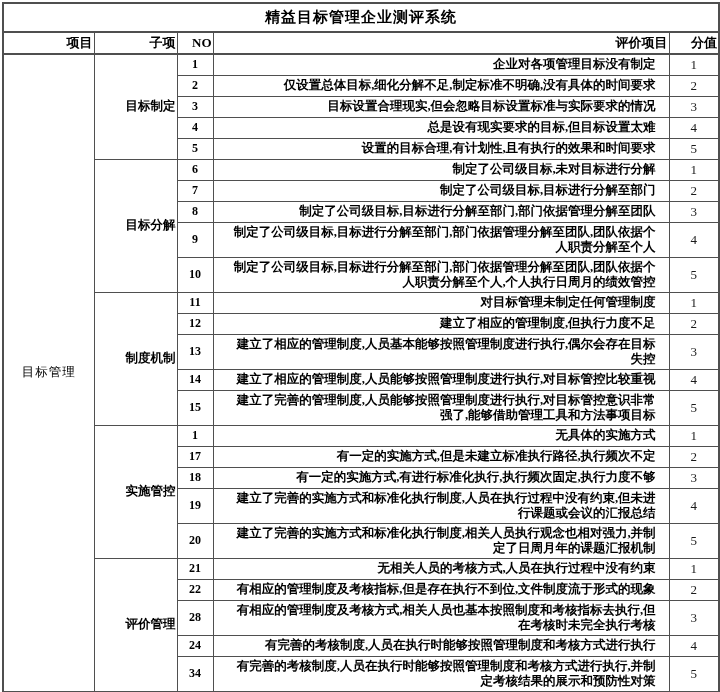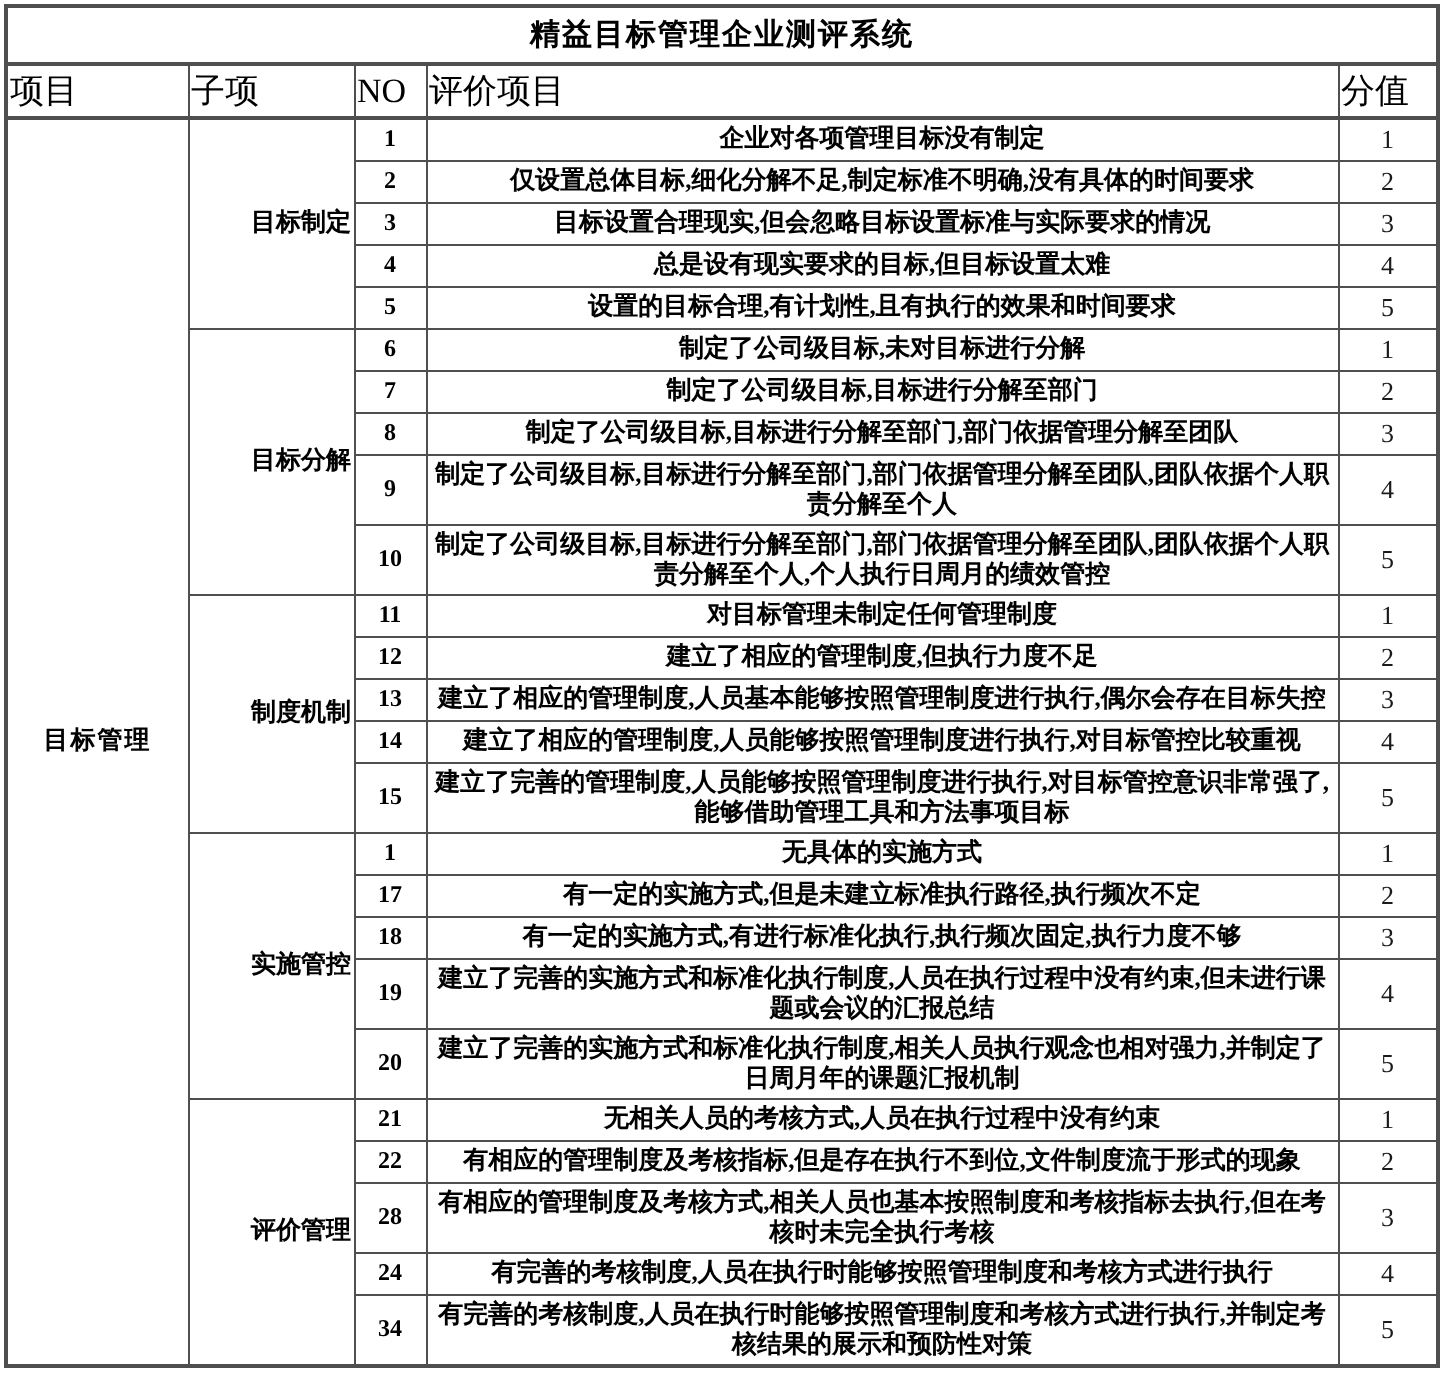--- a/index.html
+++ b/index.html
@@ -24,48 +24,48 @@
   td.title-cell{
     height:29px;
     text-align:center;
     font-weight:bold;
     font-size:15px;
     letter-spacing:1px;
     border-bottom:2px solid #4f4f4f;
   }
   tr.header-row td{
     height:19px;
-    text-align:left;
+    text-align:right;
+    font-weight:bold;
+    font-size:13px;
+    border-bottom:2px solid #4f4f4f;
+  }
+  td.proj{
+    text-align:center;
     font-weight:normal;
-    font-size:17px;
-    border-bottom:2px solid #4f4f4f;
-  }
-  td.proj{
-    text-align:center;
-    font-weight:bold;
     font-size:12.5px;
     letter-spacing:1px;
   }
   td.sub{
     text-align:right;
     font-weight:bold;
     font-size:12.5px;
   }
   td.no{
     text-align:center;
     font-weight:bold;
     font-size:12px;
     height:21px;
   }
   td.txt{
-    text-align:center;
+    text-align:right;
     font-weight:bold;
     font-size:12.5px;
     line-height:15px;
-    padding:2px 3px;
+    padding:2px 13px;
   }
   td.score{
     text-align:center;
     font-weight:normal;
     font-size:13px;
     color:#1a1a1a;
   }
 </style>
 </head>
 <body>

